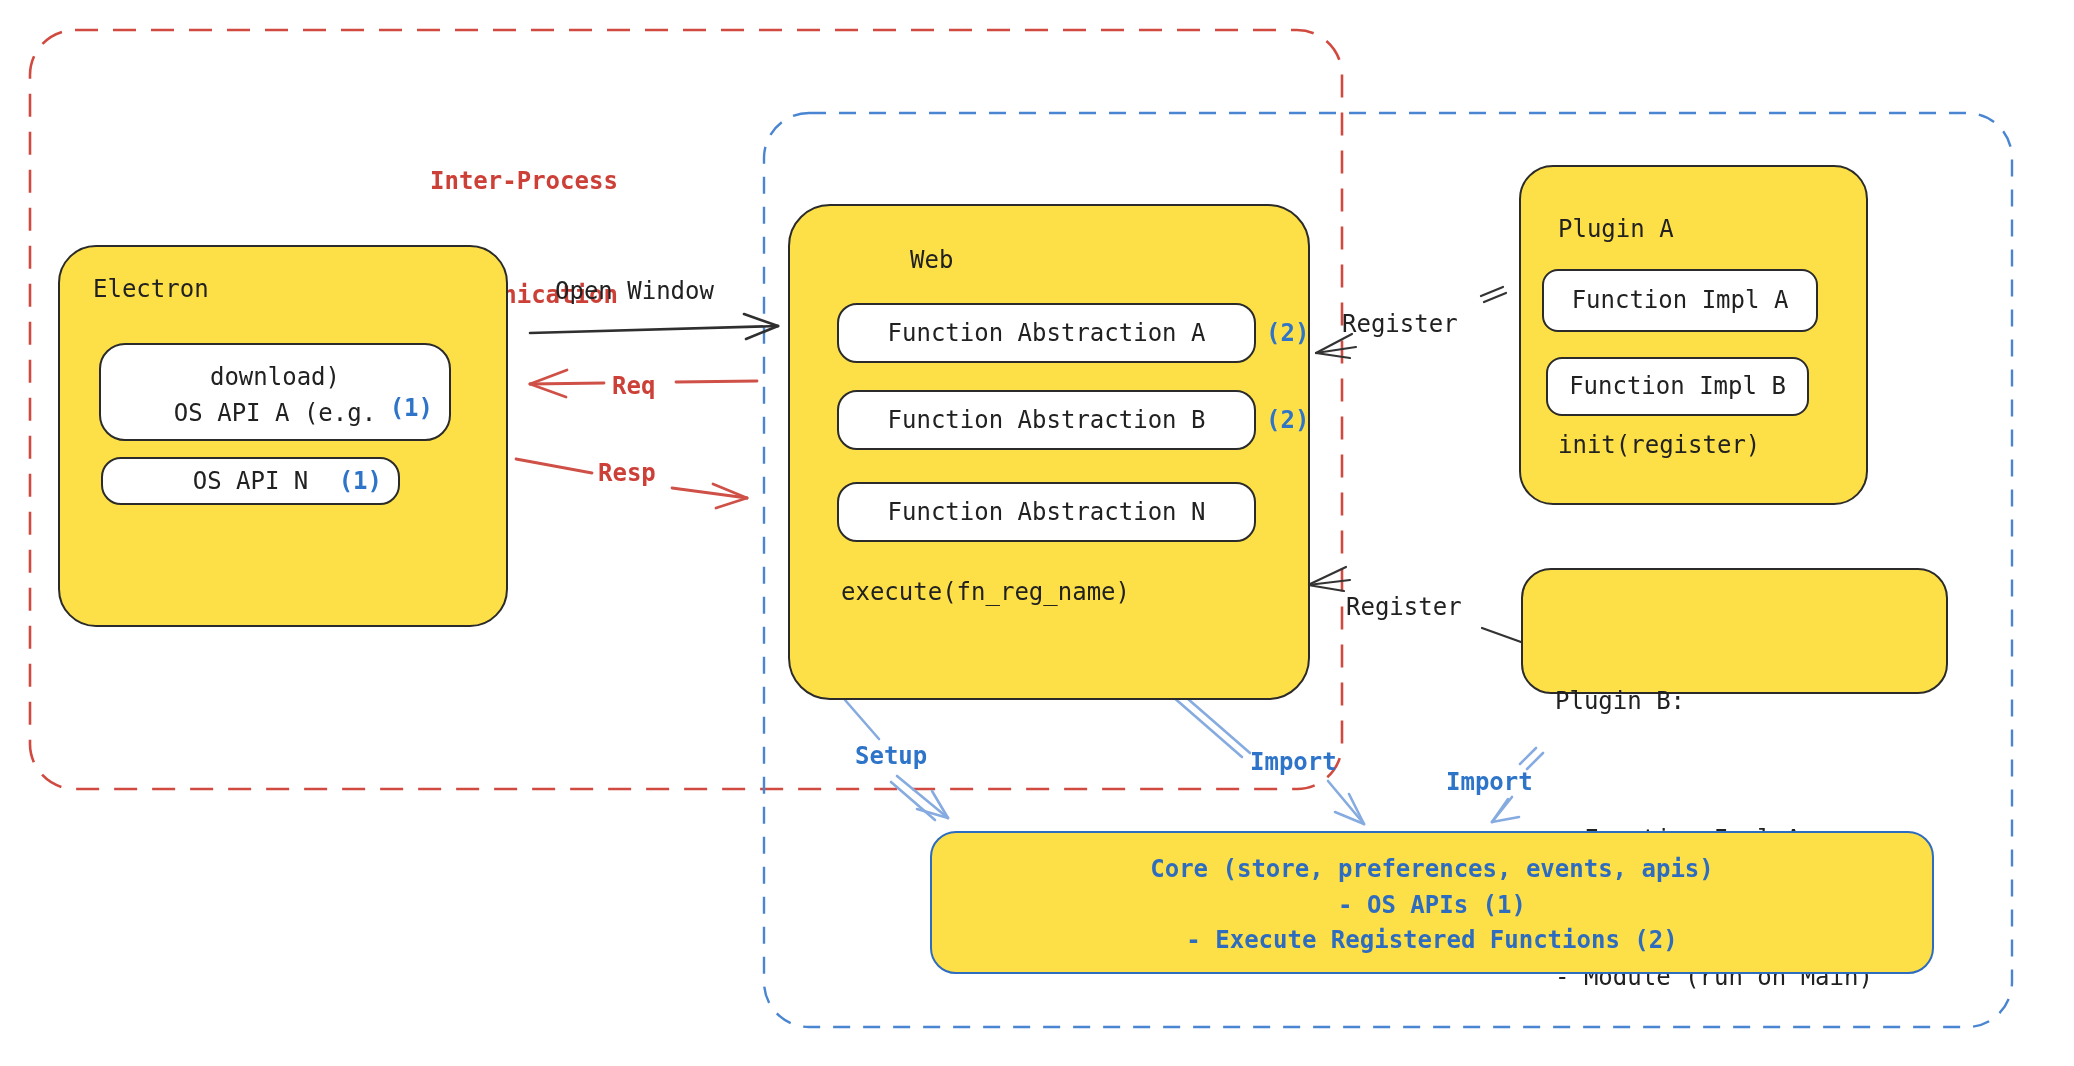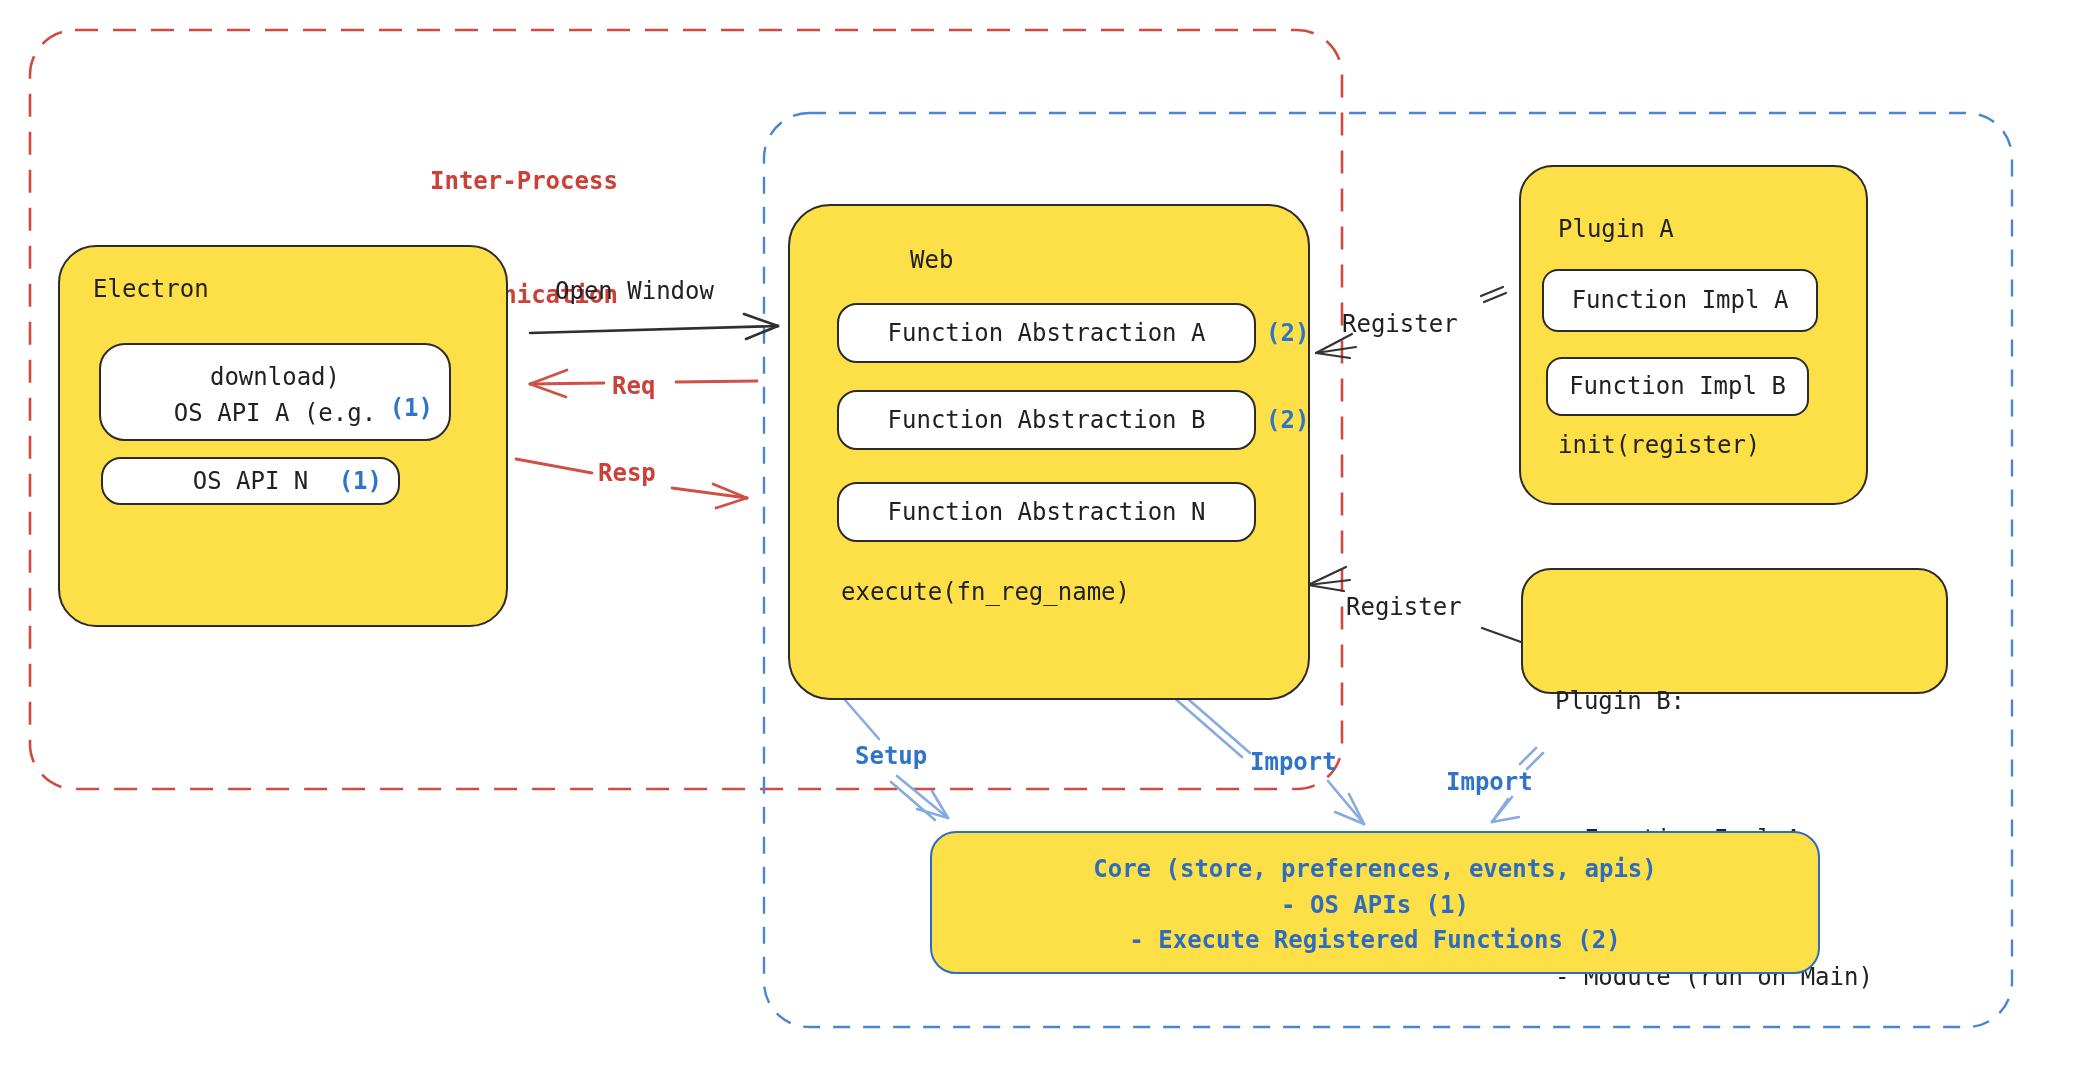--- a/index.html
+++ b/index.html
@@ -44,21 +44,21 @@
   #plugin-a-title{left:37px;top:48px;}
   #function-impl-a-node{left:21px;top:102px;width:276px;height:63px;border-radius:16px;line-height:59px;}
   #function-impl-b-node{left:25px;top:190px;width:263px;height:59px;border-radius:16px;line-height:55px;}
   #init-label{left:37px;top:264px;text-align:right;}
 
   
   #plugin-b-node{left:1521px;top:568px;width:427px;height:126px;border-radius:30px;}
   #plugin-b-lines{position:absolute;left:32px;top:16px;line-height:46px;white-space:pre;}
 
   
-  #core-node{left:930px;top:831px;width:890px;height:143px;border-radius:26px;border:2.2px solid var(--core-blue);
+  #core-node{left:930px;top:831px;width:1004px;height:143px;border-radius:26px;border:2.2px solid var(--core-blue);
              text-align:center;padding-top:19px;line-height:35.5px;color:var(--core-blue);font-weight:bold;}
 
   
   #open-window-label{left:555px;top:277px;}
   #req-label{left:612px;top:372px;}
   #resp-label{left:598px;top:459px;}
   #register-top-label{left:1342px;top:310px;}
   #register-bottom-label{left:1346px;top:593px;}
   #setup-label{left:855px;top:742px;}
   #import-web-label{left:1250px;top:748px;}

